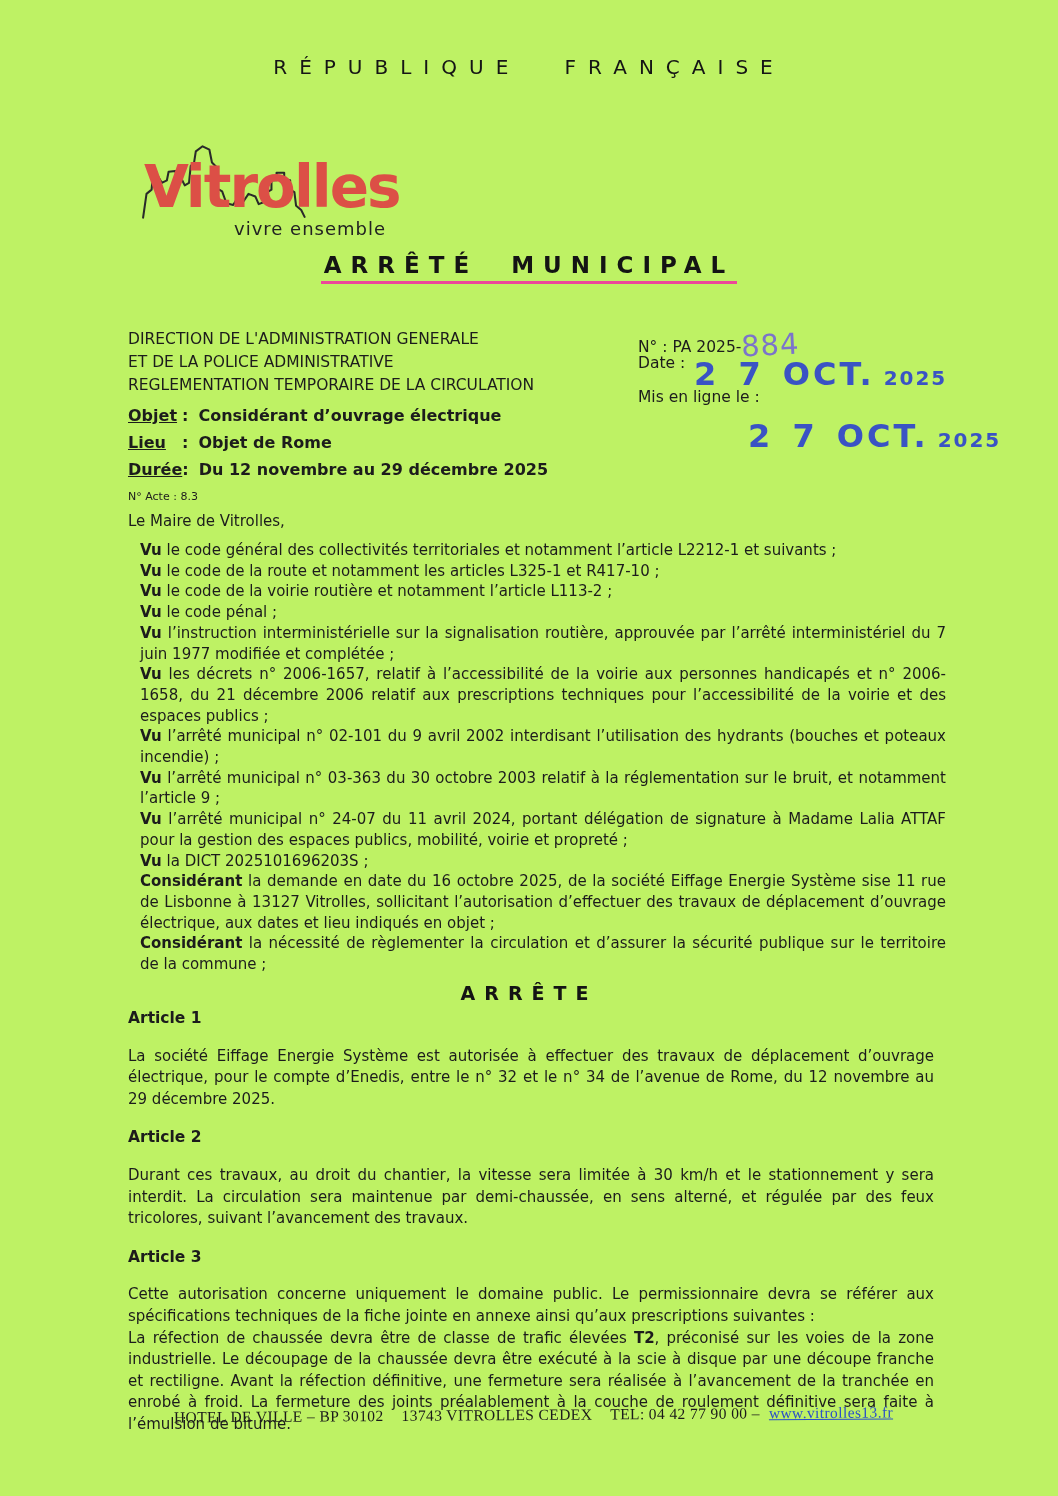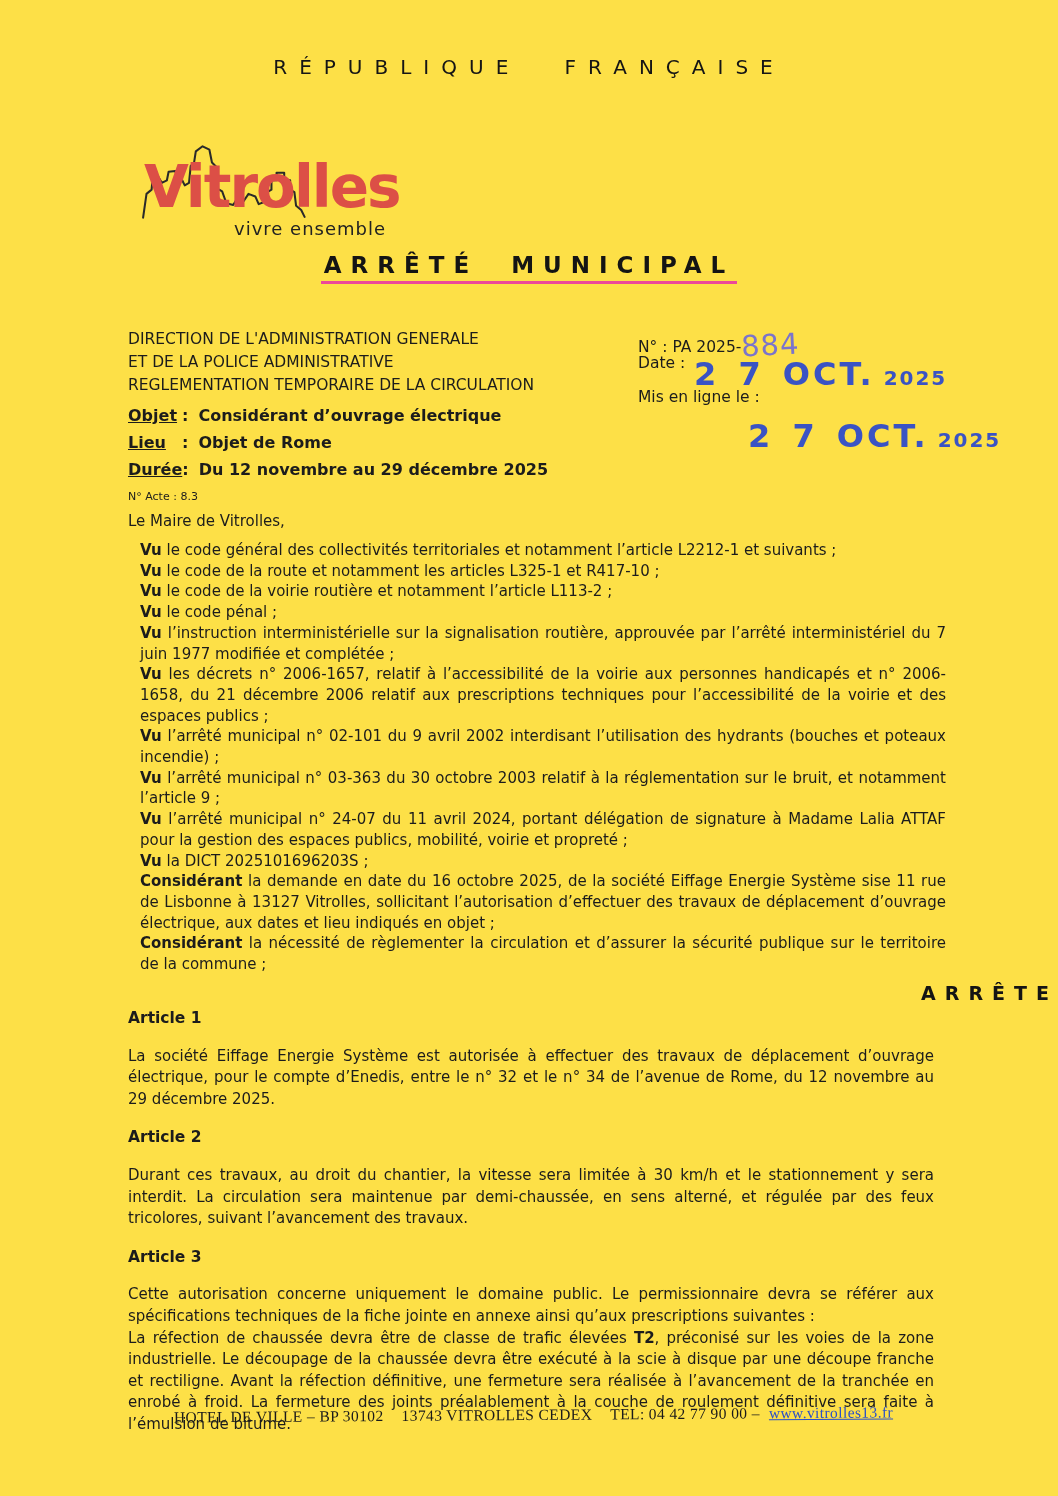--- a/index.html
+++ b/index.html
@@ -1,20 +1,20 @@
 <!DOCTYPE html>
 <html lang="fr"><head>
 <meta charset="utf-8">
 <style>
   html,body{margin:0;padding:0;background:#888;}
   .page{
     position:relative;
     width:1058px;height:1496px;
     margin:0 auto;
-    background:#fde047;
+    background:#bef264;
     font-family:"DejaVu Sans","Liberation Sans",sans-serif;
     color:#1c1c1c;
     overflow:hidden;
   }
   .republique{
     position:absolute;top:55px;left:0;right:0;
     text-align:center;
     font-size:20px;letter-spacing:12px;word-spacing:26px;
     color:#151515;
   }
@@ -66,21 +66,21 @@
   .sub-label span{text-decoration:underline;}
   .sub-sep{font-weight:bold;display:inline-block;margin-right:10px;}
   .sub-val{font-weight:bold;}
   .acte{font-weight:normal;font-size:11px;}
   
   .salutation{position:absolute;top:512px;left:128px;font-size:15px;}
   .recitals{position:absolute;top:540px;left:140px;width:806px;
     font-size:15px;line-height:20.7px;text-align:justify;}
   .recitals p{margin:0;}
   .b{font-weight:bold;}
-  .arrete-heading{position:absolute;top:982px;left:0;right:0;text-align:right;
+  .arrete-heading{position:absolute;top:982px;left:0;right:0;text-align:center;
     font-size:19px;font-weight:bold;letter-spacing:9px;color:#141414;}
   .articles{position:absolute;top:1008px;left:128px;width:806px;
     font-size:15px;line-height:21.6px;text-align:justify;}
   .articles h3{margin:0;font-size:15.5px;line-height:21.6px;}
   .articles p{margin:16px 0 0 0;}
   .art-gap{height:17px;}
   
   .footer{
     position:absolute;top:1406px;left:0;right:0;text-align:center;
     font-family:"Liberation Serif","DejaVu Serif",serif;

